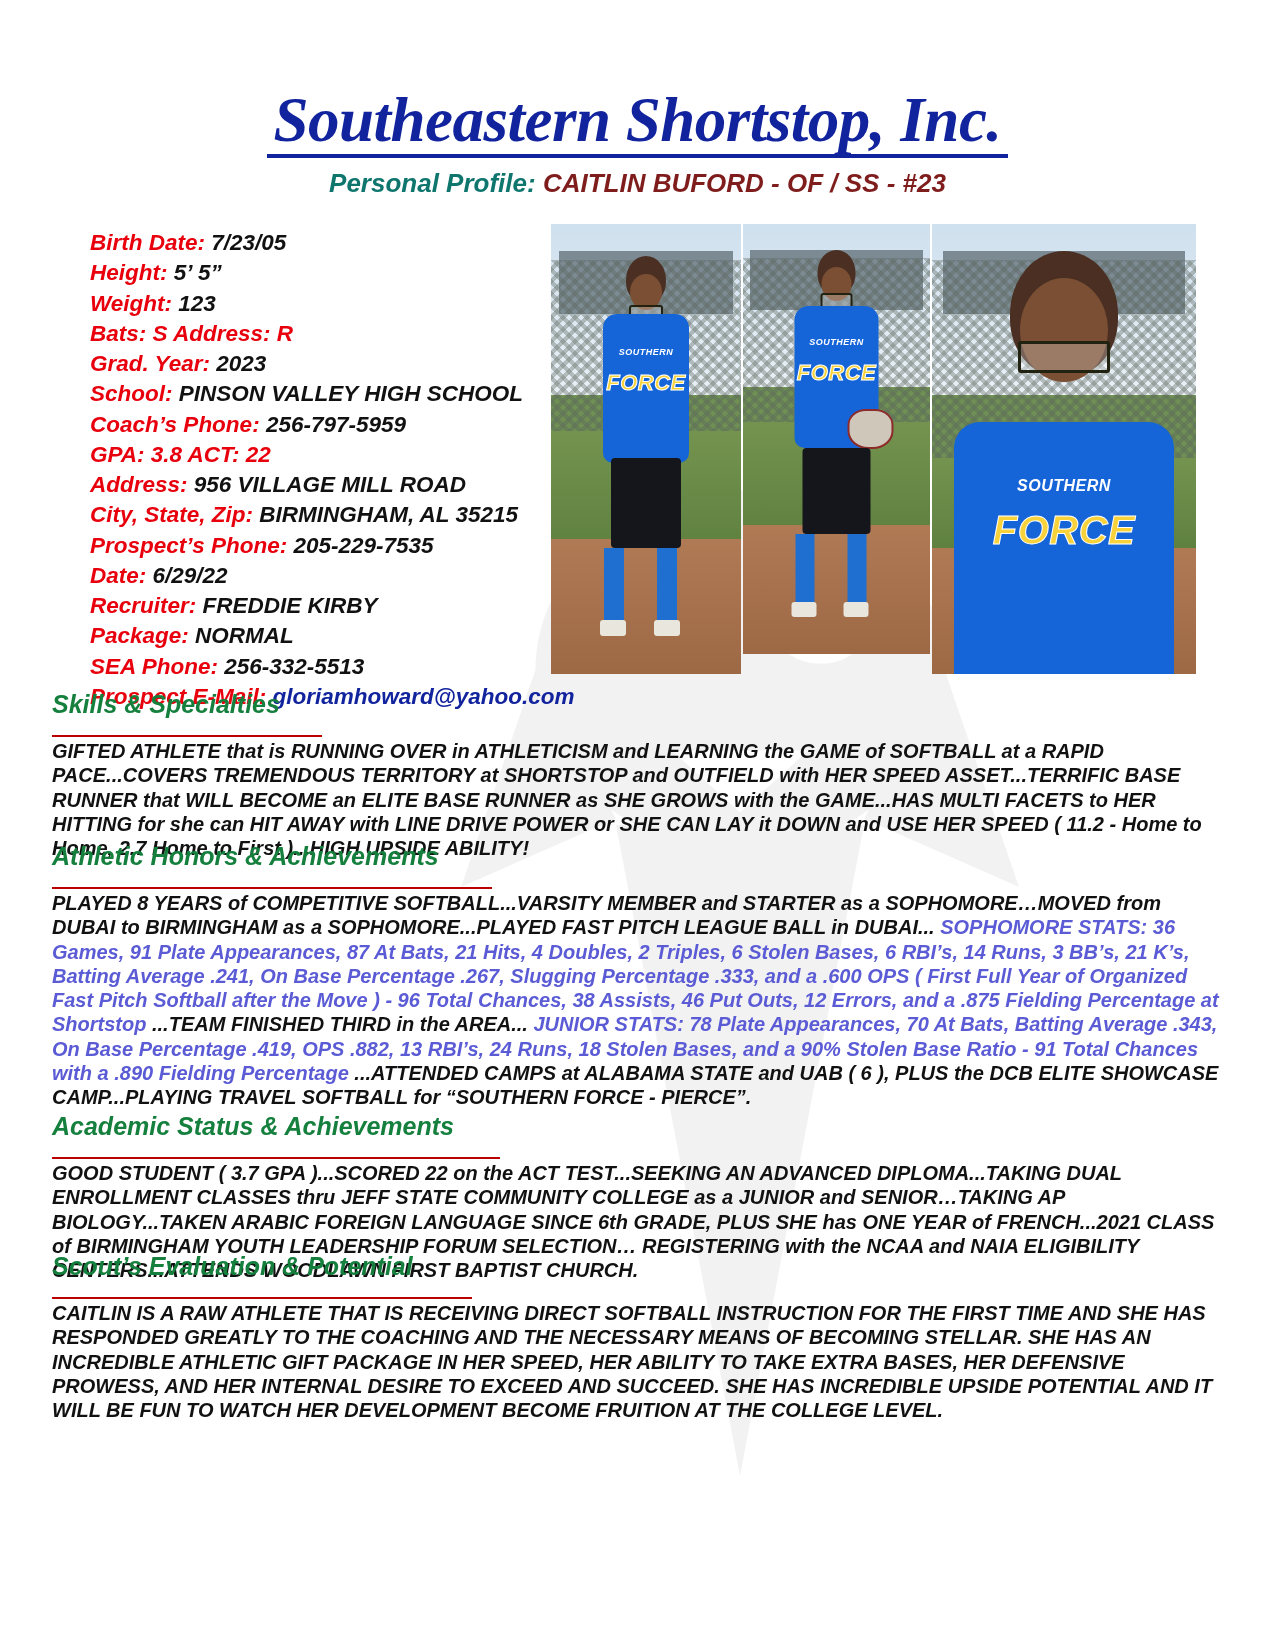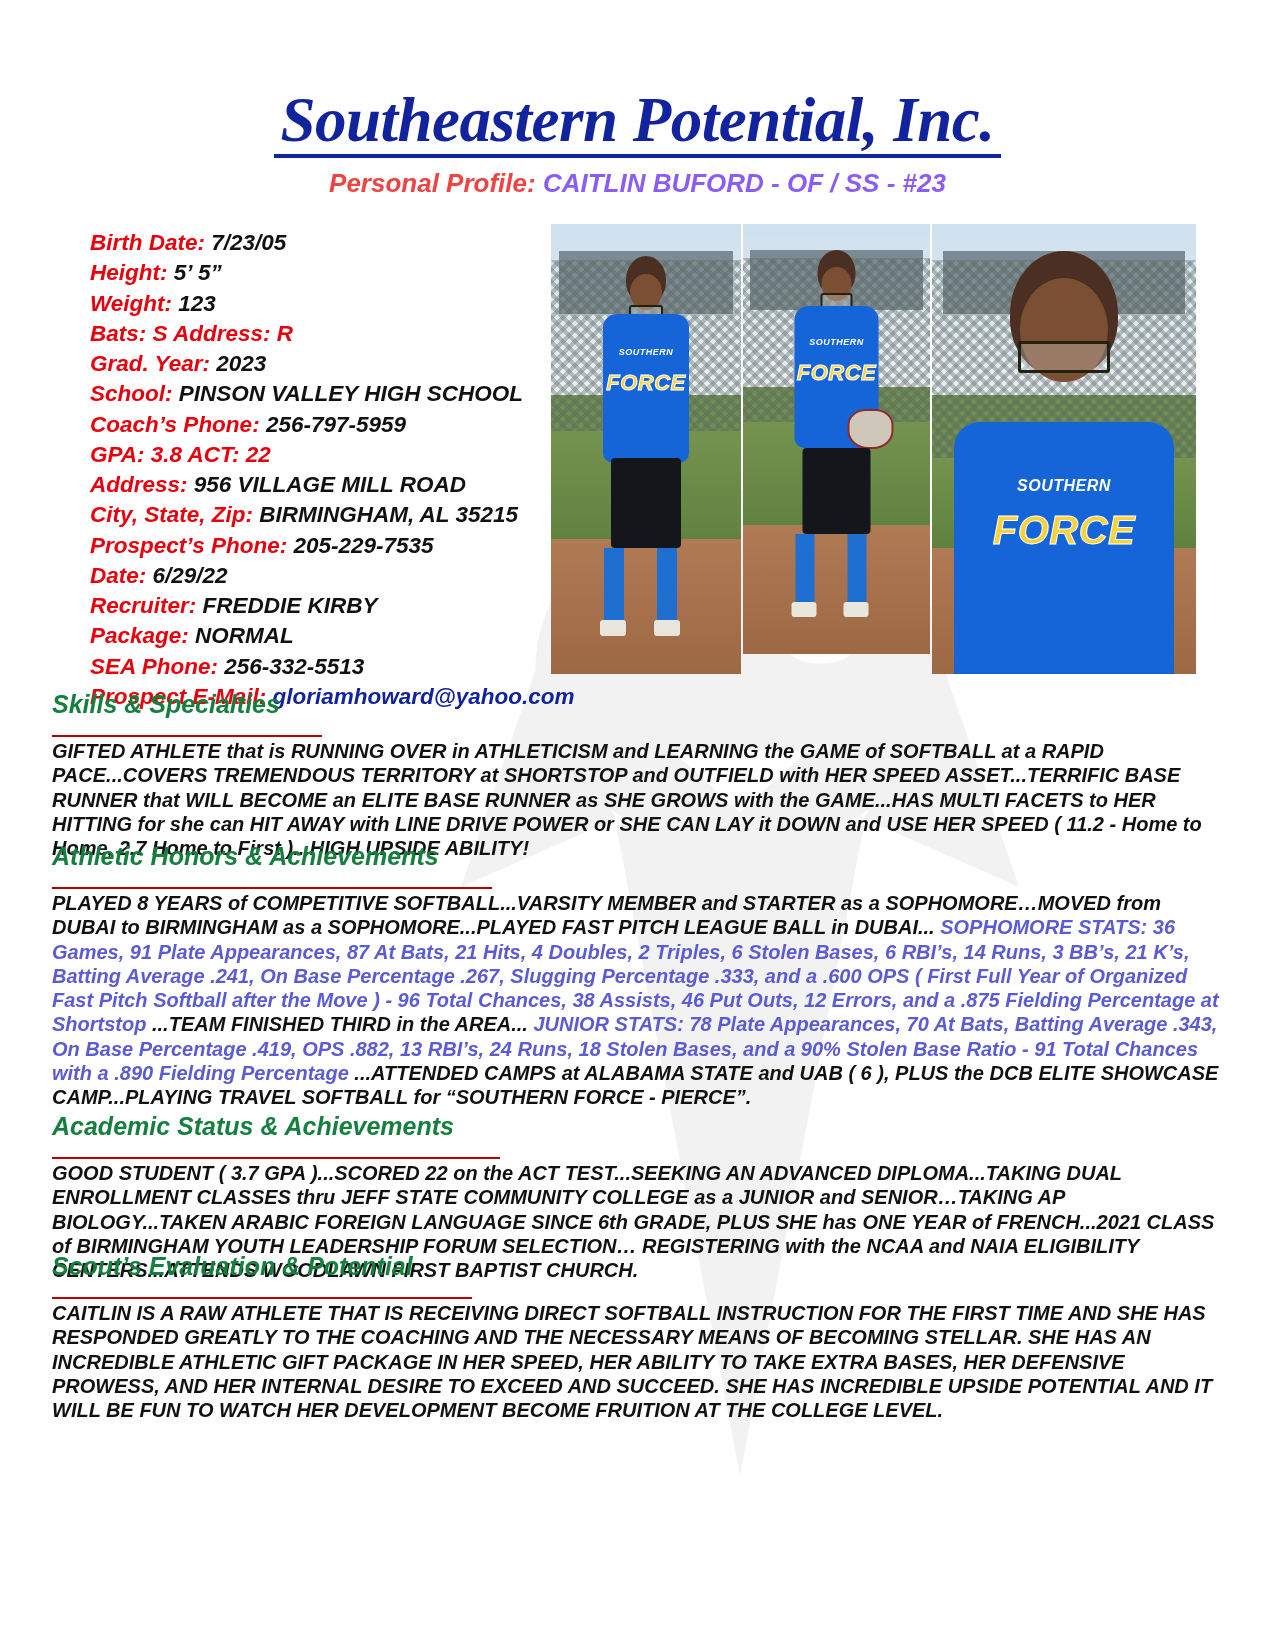--- a/index.html
+++ b/index.html
@@ -44,22 +44,22 @@
     line-height: 1.02;
     padding: 0 6px 2px 6px;
   }
   .profile-line {
     margin-top: 10px;
     font-size: 26px;
     font-weight: bold;
     font-style: italic;
     white-space: nowrap;
   }
-  .profile-label { color: #ef4444; }
-  .profile-value { color: #8b5cf6; }
+  .profile-label { color: #0f766e; }
+  .profile-value { color: #7f1d1d; }
 
   
   .info {
     position: absolute;
     left: 90px;
     top: 228px;
     width: 470px;
   }
   .info-row {
     font-size: 22.5px;
@@ -160,21 +160,21 @@
       </g>
       <g fill="#ffffff">
         <ellipse cx="74" cy="58" rx="14" ry="10"></ellipse>
         <ellipse cx="126" cy="58" rx="14" ry="10"></ellipse>
         <path d="M78 96 L122 96 L100 116 Z"></path>
       </g>
     </svg>
   </div>
 
   <div class="header">
-    <div class="brand">Southeastern Potential, Inc.</div>
+    <div class="brand">Southeastern Shortstop, Inc.</div>
     <div class="profile-line">
       <span class="profile-label">Personal Profile:</span>
       <span class="profile-value">CAITLIN BUFORD - OF / SS - #23</span>
     </div>
   </div>
 
   <div class="info">
     <div class="info-row"><span>Birth Date:</span> <span class="v">7/23/05</span></div>
     <div class="info-row"><span>Height:</span> <span class="v">5’ 5”</span></div>
     <div class="info-row"><span>Weight:</span> <span class="v">123</span></div>

